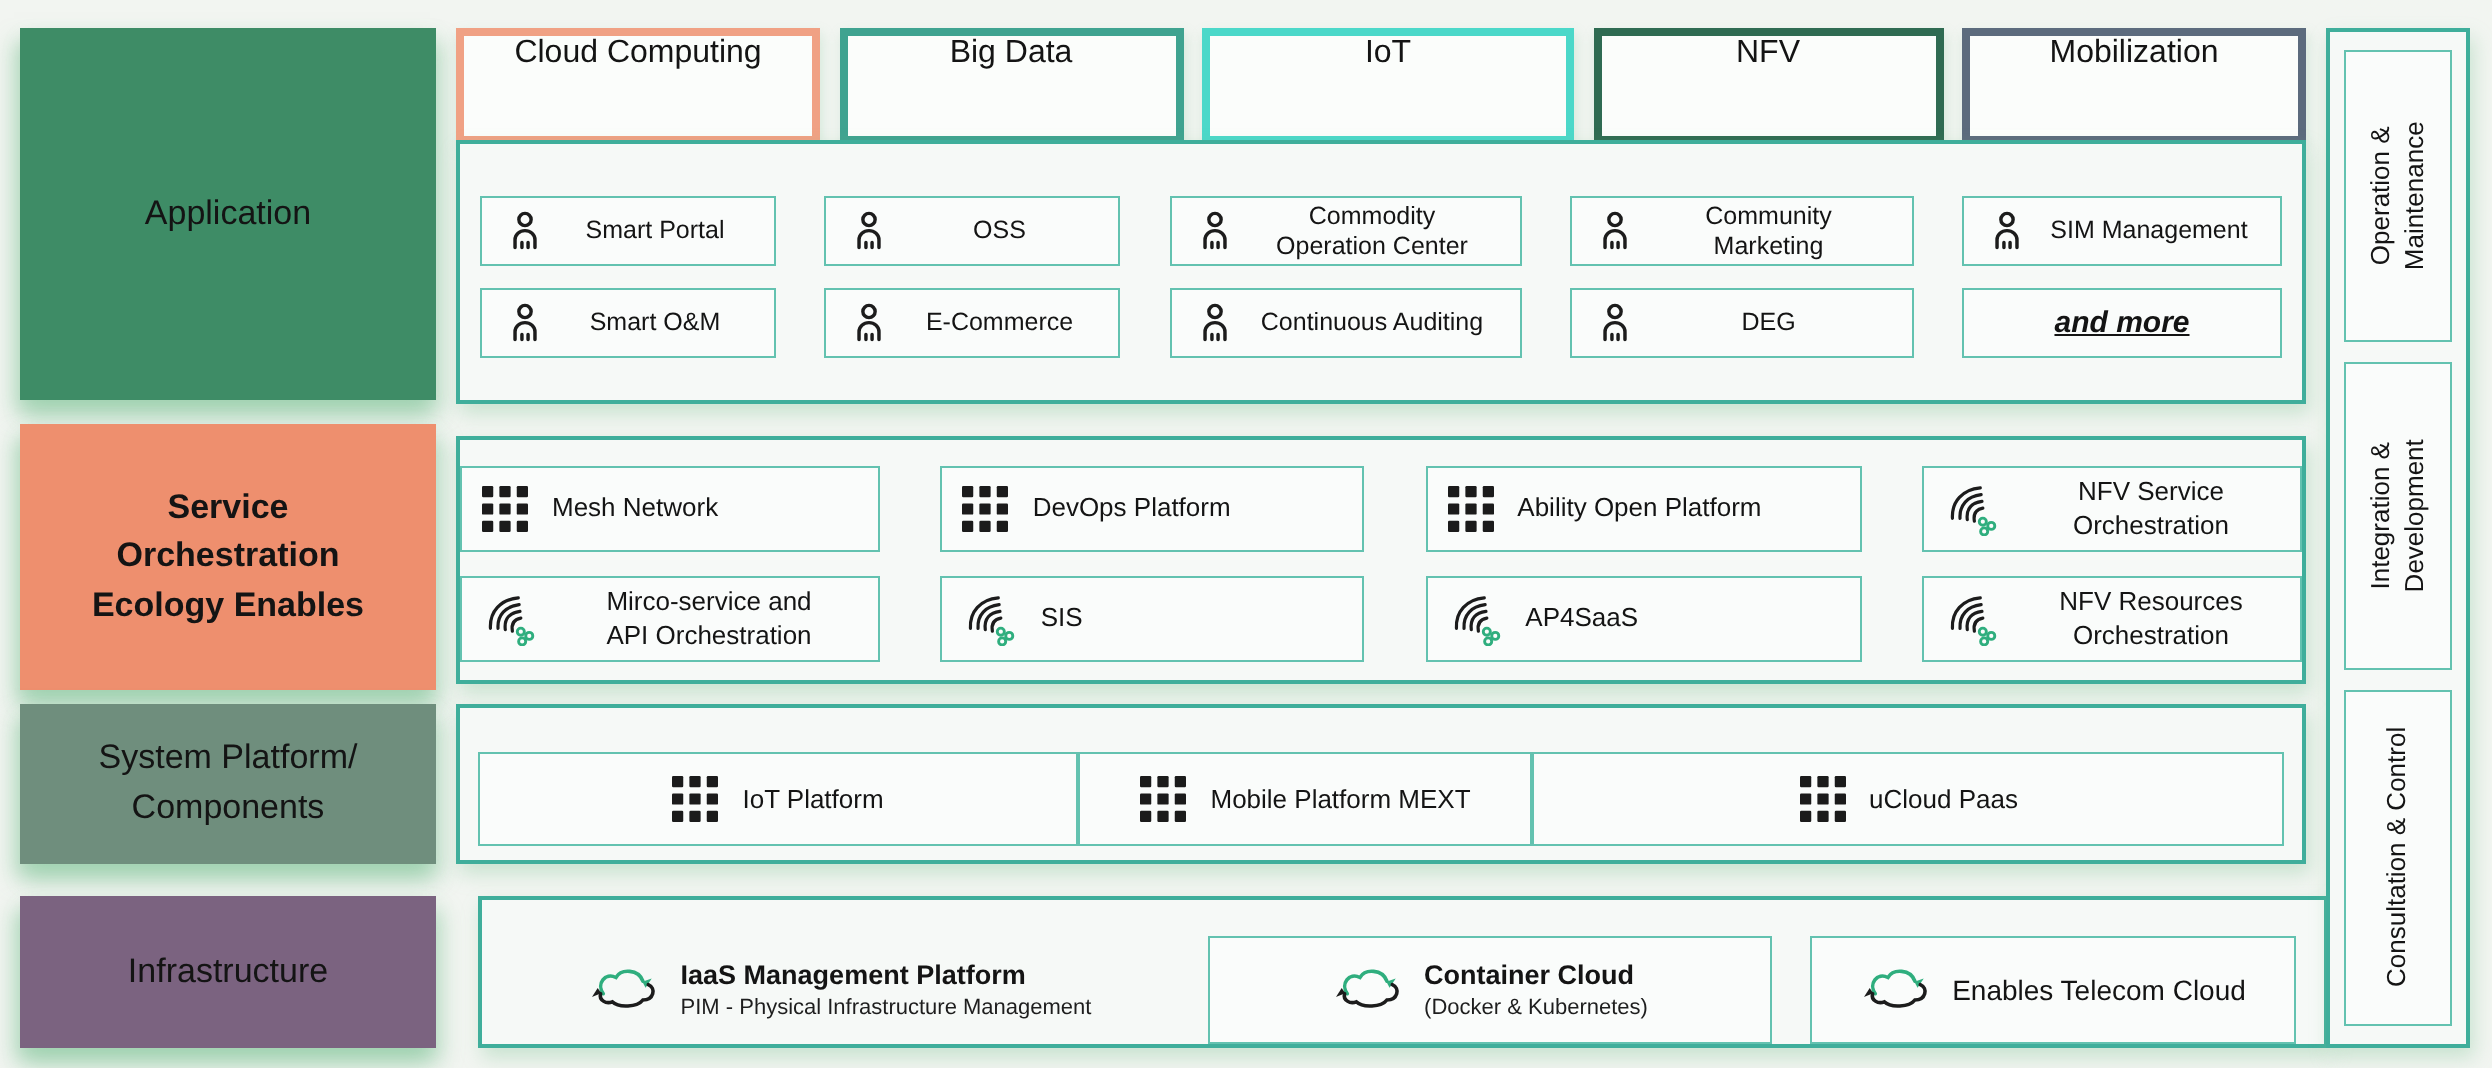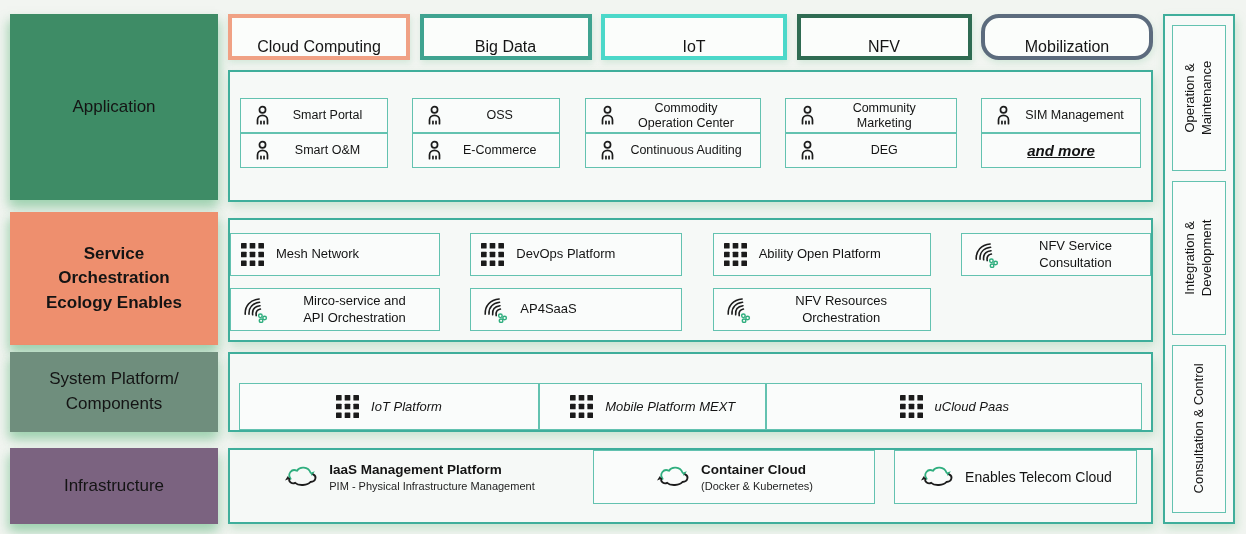--- a/index.html
+++ b/index.html
@@ -12,42 +12,42 @@
     box-shadow:-3px 7px 10px rgba(125,195,150,.5),3px 7px 10px rgba(125,195,150,.4);}
   .layer-0{top:14px;height:186px}
   .layer-1{top:212px;height:133px}
   .layer-2{top:352px;height:80px}
   .layer-3{top:448px;height:76px}
   .layer-text{white-space:pre-line;line-height:1.45;}
 
   
   .categories{position:absolute;left:228px;top:14px;width:925px;height:46px;
     display:flex;justify-content:space-between;}
-  .category-box{box-sizing:border-box;height:46px;background:#fbfdfb;border:4px solid #999;
-    display:flex;align-items:flex-end;justify-content:center;font-size:16px;
+  .category-box{box-sizing:border-box;height:58px;background:#fbfdfb;border:4px solid #999;
+    display:flex;align-items:flex-start;justify-content:center;font-size:16px;
     box-shadow:1px 3px 6px rgba(125,195,150,.25);}
   .category-box:nth-child(1){width:182px}
   .category-box:nth-child(2){width:172px}
   .category-box:nth-child(3){width:186px}
   .category-box:nth-child(4){width:175px}
   .category-box:nth-child(5){width:172px}
 
   
   .container{position:absolute;left:228px;width:925px;box-sizing:border-box;background:#f6f9f7;
     border:2px solid #3fae9b;box-shadow:2px 5px 9px rgba(125,195,150,.35);}
   #apps{top:70px;height:132px;display:grid;
     grid-template-columns:148px 148px 176px 172px 160px;justify-content:space-between;
-    align-content:start;row-gap:0;padding:26px 10px 0;}
+    align-content:start;row-gap:11px;padding:26px 10px 0;}
   #services{top:218px;height:124px;display:grid;
     grid-template-columns:210px 212px 218px 190px;justify-content:space-between;
     align-content:start;row-gap:12px;padding:13px 0 0;}
   #platform{top:352px;height:80px;display:flex;justify-content:space-between;
-    align-items:flex-end;padding:15px 9px 0;font-style:italic;}
-  #infra{top:448px;height:76px;display:flex;justify-content:space-between;align-items:flex-start;
-    padding:0 14px;}
+    align-items:center;padding:15px 9px 0;}
+  #infra{top:448px;height:76px;display:flex;justify-content:space-between;align-items:flex-end;
+    padding:0 14px;margin-left:11px;}
 
   .item{box-sizing:border-box;background:#fafcfb;border:1.5px solid #63c2b0;
     display:flex;align-items:center;}
   .app-item{height:35px;padding:0 6px;font-size:12.5px;}
   .app-item .icon{margin-left:4px;}
   .app-item .label{flex:1;text-align:center;white-space:pre-line;line-height:1.2;}
   .and-more .label{font-style:italic;text-decoration:underline;font-weight:bold;font-size:15px;}
 
   .service-item{height:43px;padding:0 10px;font-size:13px;gap:12px;}
   .service-item .label{white-space:pre-line;line-height:1.3;}
@@ -110,21 +110,21 @@
       </div>
       <div class="category-box" style="border-color: rgb(63, 163, 144);">
         <span class="cat-label">Big Data</span>
       </div>
       <div class="category-box" style="border-color: rgb(75, 216, 201);">
         <span class="cat-label">IoT</span>
       </div>
       <div class="category-box" style="border-color: rgb(47, 107, 82);">
         <span class="cat-label">NFV</span>
       </div>
-      <div class="category-box" style="border-color: rgb(92, 107, 125); border-radius: 18px;">
+      <div class="category-box" style="border-color: rgb(92, 107, 125);">
         <span class="cat-label">Mobilization</span>
       </div>
     </div>
   <div class="container" id="apps">
       <div class="item app-item">
         <span class="icon">
           <svg width="23" height="23" viewBox="0 0 24 24" fill="none">
             <circle cx="12" cy="6" r="3.2" stroke="#1c1c1c" stroke-width="1.8"></circle>
             <path d="M6.8 20.6 V16.6 A5.2 4.8 0 0 1 17.2 16.6 V20.6" stroke="#1c1c1c" stroke-width="1.8" stroke-linecap="round"></path>
             <path d="M10.4 20.6 V18 M13.6 20.6 V18" stroke="#1c1c1c" stroke-width="1.8" stroke-linecap="round"></path>
@@ -283,21 +283,21 @@
               <path d="M23 15.5 C 19.3 16.2, 17.2 18.4, 18 23.2"></path>
             </g>
             <g stroke="#2fae7e" stroke-width="1.7">
               <circle cx="23" cy="23.5" r="2.1"></circle>
               <circle cx="28" cy="26" r="2.1"></circle>
               <circle cx="23.8" cy="29.3" r="2.1"></circle>
             </g>
           </svg>
         </span>
         <span class="label multi">NFV Service
-Consultation</span>
+Orchestration</span>
       </div>
       <div class="item service-item">
         <span class="icon">
           <svg width="27" height="27" viewBox="0 0 32 32" fill="none">
             <g stroke="#1c1c1c" stroke-width="1.9" stroke-linecap="round">
               <path d="M21.5 3.5 C 11 4.5, 4.5 11.5, 5 21.5"></path>
               <path d="M22 7.5 C 14 8.5, 9 13.5, 9.5 21.5"></path>
               <path d="M22.5 11.5 C 16.5 12.3, 13 15.8, 13.8 22.3"></path>
               <path d="M23 15.5 C 19.3 16.2, 17.2 18.4, 18 23.2"></path>
             </g>
@@ -320,38 +320,56 @@
               <path d="M22.5 11.5 C 16.5 12.3, 13 15.8, 13.8 22.3"></path>
               <path d="M23 15.5 C 19.3 16.2, 17.2 18.4, 18 23.2"></path>
             </g>
             <g stroke="#2fae7e" stroke-width="1.7">
               <circle cx="23" cy="23.5" r="2.1"></circle>
               <circle cx="28" cy="26" r="2.1"></circle>
               <circle cx="23.8" cy="29.3" r="2.1"></circle>
             </g>
           </svg>
         </span>
-        <span class="label">AP4SaaS</span>
+        <span class="label">SIS</span>
       </div>
       <div class="item service-item">
         <span class="icon">
           <svg width="27" height="27" viewBox="0 0 32 32" fill="none">
             <g stroke="#1c1c1c" stroke-width="1.9" stroke-linecap="round">
               <path d="M21.5 3.5 C 11 4.5, 4.5 11.5, 5 21.5"></path>
               <path d="M22 7.5 C 14 8.5, 9 13.5, 9.5 21.5"></path>
               <path d="M22.5 11.5 C 16.5 12.3, 13 15.8, 13.8 22.3"></path>
               <path d="M23 15.5 C 19.3 16.2, 17.2 18.4, 18 23.2"></path>
             </g>
             <g stroke="#2fae7e" stroke-width="1.7">
               <circle cx="23" cy="23.5" r="2.1"></circle>
               <circle cx="28" cy="26" r="2.1"></circle>
               <circle cx="23.8" cy="29.3" r="2.1"></circle>
             </g>
           </svg>
         </span>
+        <span class="label">AP4SaaS</span>
+      </div>
+      <div class="item service-item">
+        <span class="icon">
+          <svg width="27" height="27" viewBox="0 0 32 32" fill="none">
+            <g stroke="#1c1c1c" stroke-width="1.9" stroke-linecap="round">
+              <path d="M21.5 3.5 C 11 4.5, 4.5 11.5, 5 21.5"></path>
+              <path d="M22 7.5 C 14 8.5, 9 13.5, 9.5 21.5"></path>
+              <path d="M22.5 11.5 C 16.5 12.3, 13 15.8, 13.8 22.3"></path>
+              <path d="M23 15.5 C 19.3 16.2, 17.2 18.4, 18 23.2"></path>
+            </g>
+            <g stroke="#2fae7e" stroke-width="1.7">
+              <circle cx="23" cy="23.5" r="2.1"></circle>
+              <circle cx="28" cy="26" r="2.1"></circle>
+              <circle cx="23.8" cy="29.3" r="2.1"></circle>
+            </g>
+          </svg>
+        </span>
         <span class="label multi">NFV Resources
 Orchestration</span>
       </div>
     </div>
   <div class="container" id="platform">
       <div class="item platform-item">
         <span class="icon">
           <svg width="23" height="23" viewBox="0 0 22.5 22.5">
             <g fill="#1b1b1b">
               <rect x="0" y="0" width="5.5" height="5.5" rx="0.6"></rect>

